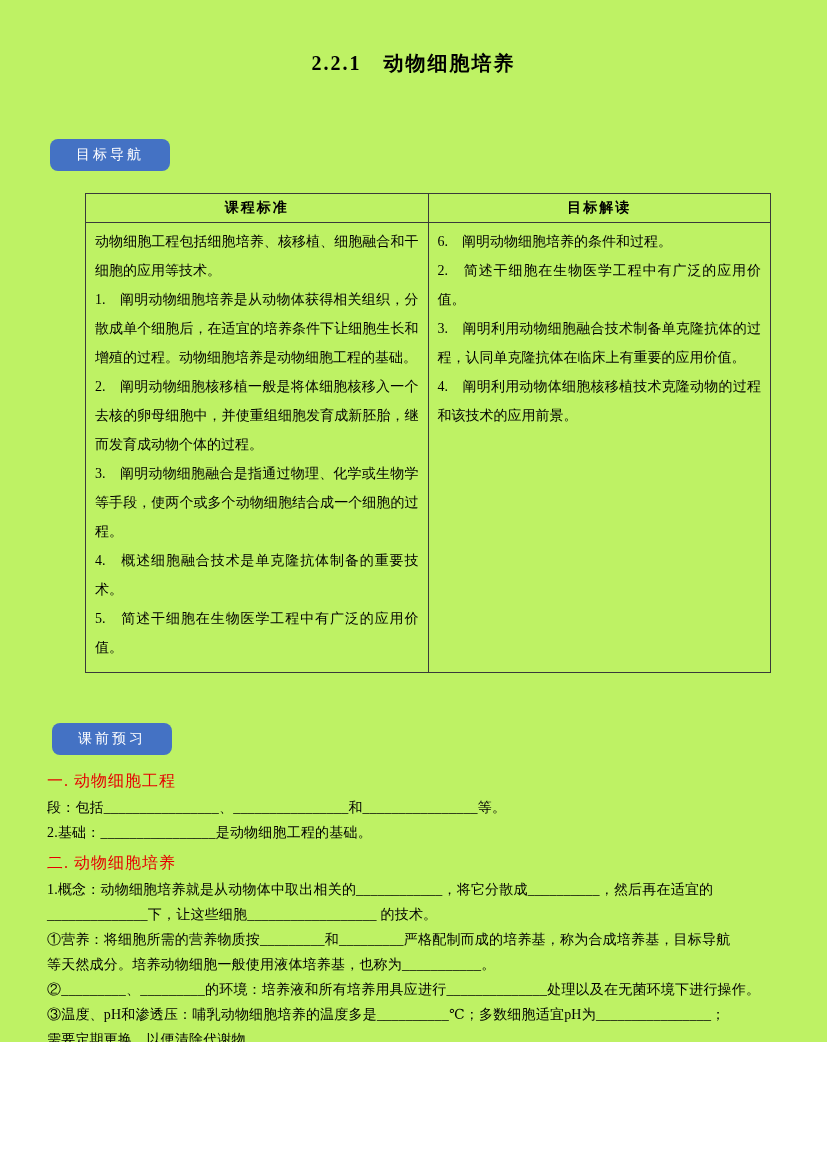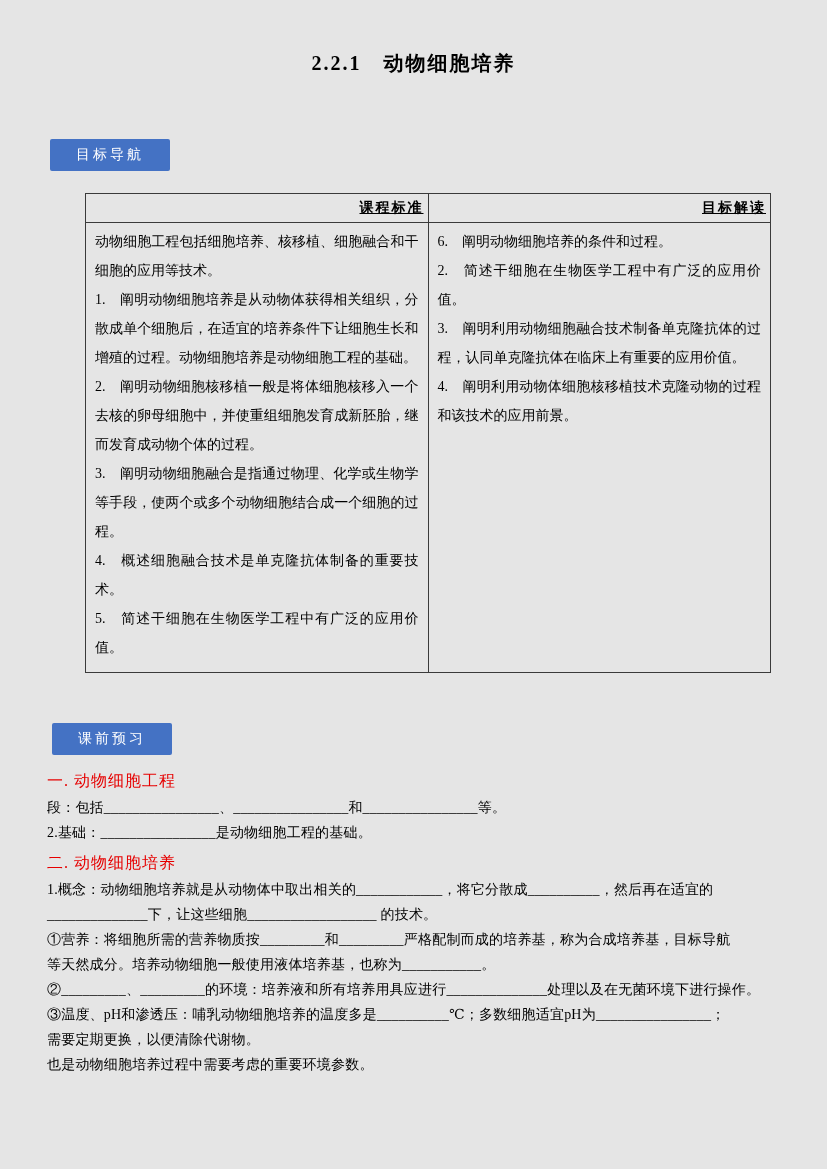--- a/index.html
+++ b/index.html
@@ -3,57 +3,56 @@
 <meta charset="utf-8">
 <style>
   html, body { margin: 0; padding: 0; background: #ffffff; }
   body {
     width: 827px; height: 1169px;
     font-family: "Liberation Serif", "DejaVu Serif", serif;
     color: #000;
   }
   .page {
     position: relative;
-    width: 827px; height: 1169px;
-    background: #e5e5e5;
+    width: 827px; height: 1042px;
+    background: #bef264;
     overflow: hidden;
   }
   .doc-title {
     padding-top: 50px;
     text-align: center;
     font-size: 20px;
     font-weight: bold;
     letter-spacing: 2px;
   }
   .badge {
     display: inline-block;
     background: var(--badge-blue, #4472c4);
     color: #ffffff;
-    border-radius: 2px;
+    border-radius: 8px;
     padding: 7px 26px;
     font-size: 14px;
     letter-spacing: 3px;
     font-family: "Liberation Sans", "DejaVu Sans", sans-serif;
   }
   .badge-nav-wrap { margin: 62px 0 0 50px; }
   .badge-preview-wrap { margin: 50px 8px 0 52px; }
   table.goals {
     border-collapse: collapse;
     margin: 22px 0 0 85px;
     width: 686px;
     table-layout: fixed;
   }
   table.goals th, table.goals td { border: 1px solid #3a3a3a; }
   table.goals th {
     font-size: 14px;
     font-weight: bold;
     padding: 5px 4px;
-    text-align: right;
+    text-align: center;
     letter-spacing: 2px;
-    text-decoration: underline;
   }
   table.goals td {
     vertical-align: top;
     padding: 4px 9px 10px 9px;
     font-size: 14px;
     line-height: 29px;
     text-align: justify;
   }
   table.goals td p { margin: 0; }
   .preview {

